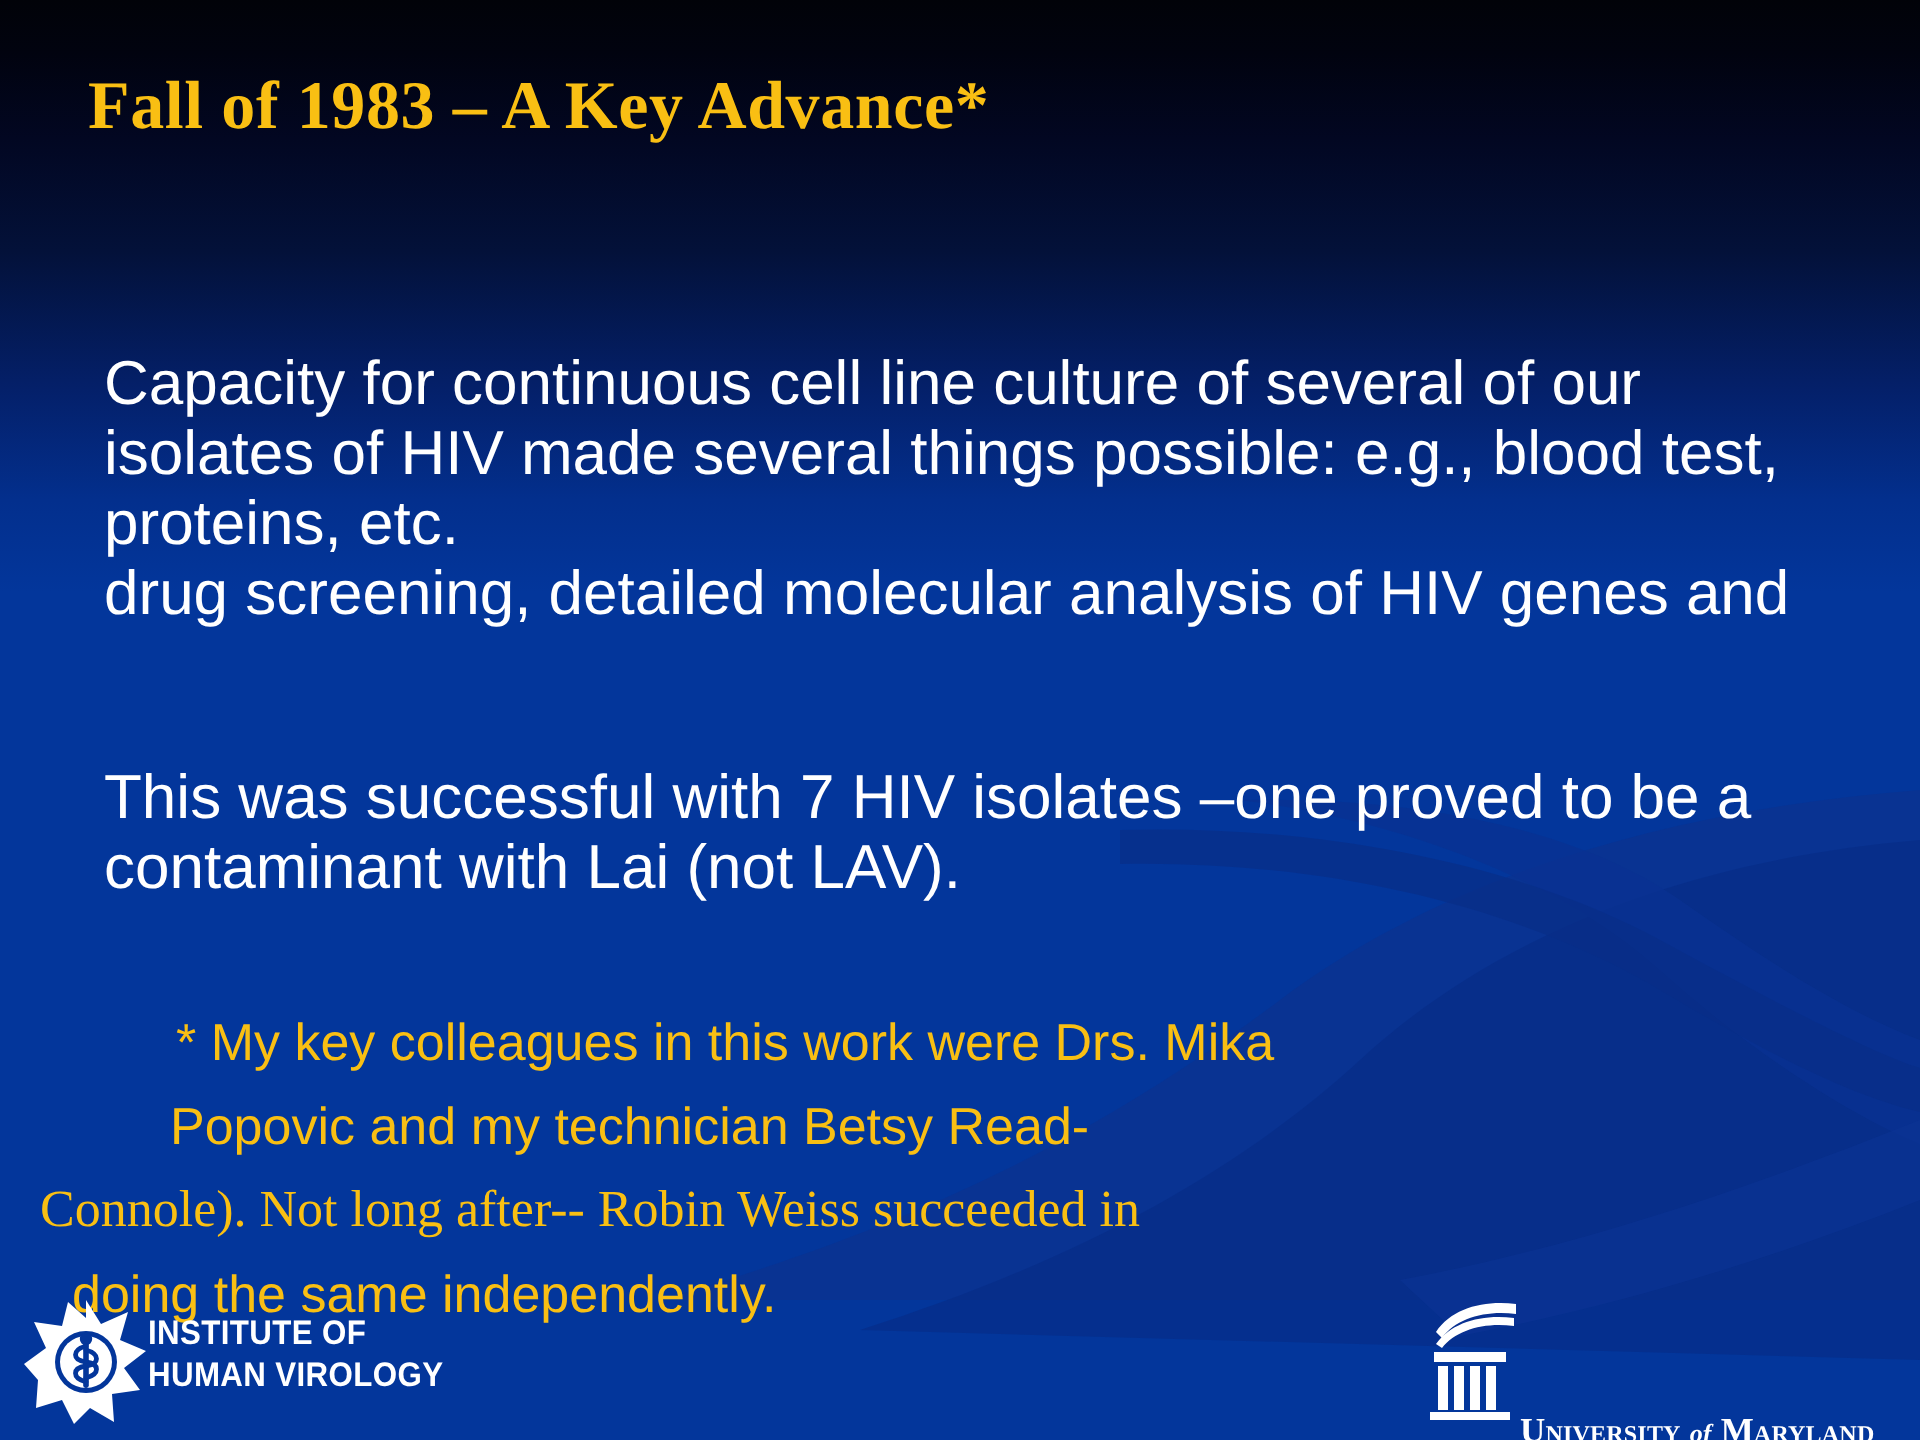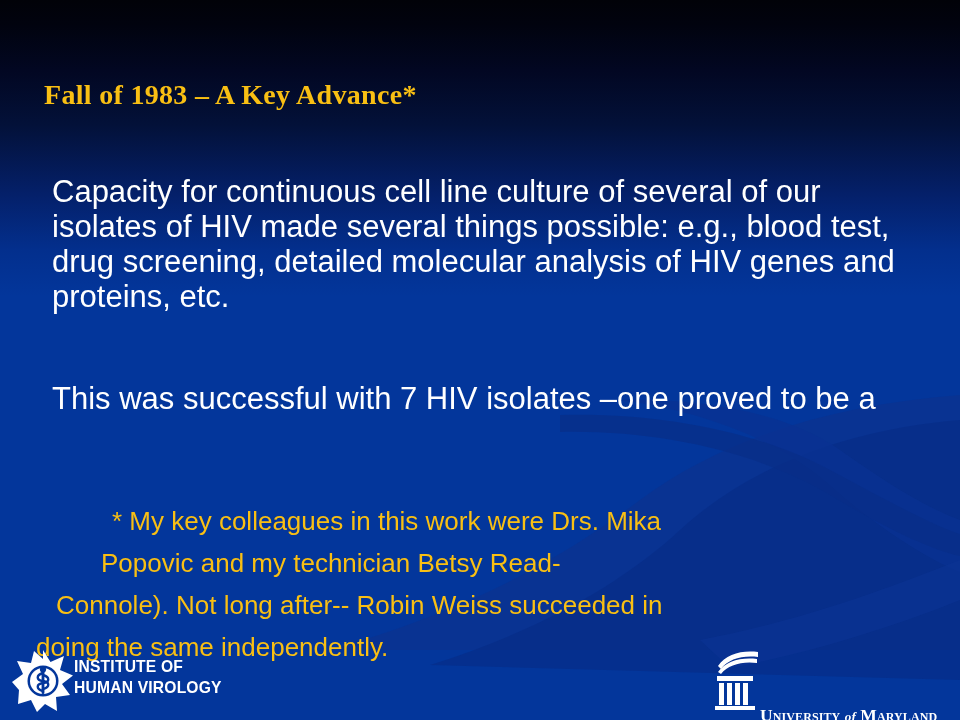--- a/index.html
+++ b/index.html
@@ -20,26 +20,25 @@
        #03369b 296px,
        #03369b 720px);
   }
   #sw-layer{position:absolute;inset:0;overflow:hidden;}
 
   
   #title{
     position:absolute;left:44px;top:36px;
     font-family:"Liberation Serif", serif;
     font-weight:bold;
-    font-size:28px;
+    font-size:34px;
     letter-spacing:0.3px;
     color:#f9bf13;
     white-space:nowrap;
     line-height:1.05;
-    margin-top:44px;
   }
 
   
   .para{
     position:absolute;
     color:#ffffff;
     font-size:31px;
     line-height:35px;
     white-space:nowrap;
   }
@@ -47,23 +46,23 @@
   #para2{left:52px;top:381px;}
 
   
   #footnote{
     position:absolute;left:0;top:500px;width:960px;
     color:#f9bf13;
     font-size:26px;
     line-height:42px;
   }
   #footnote .fl{white-space:nowrap;display:block;}
-  #footnote .in1{padding-left:112px;}
-  #footnote .in2{padding-left:85px;margin-left:16px;}
-  #footnote .in3{padding-left:56px;}
+  #footnote .in1{padding-left:88px;}
+  #footnote .in2{padding-left:85px;}
+  #footnote .in3{padding-left:20px;font-family:Liberation Serif, serif;}
   #footnote .in4{padding-left:36px;}
 
   
   #ihv-logo{position:absolute;left:12px;top:648px;width:270px;height:66px;}
   #ihv-mark{position:absolute;left:0;top:2px;width:62px;height:62px;}
   #ihv-text{position:absolute;left:62px;top:8px;color:#ffffff;
      font-weight:bold;font-size:17px;line-height:21px;letter-spacing:0.2px;
      transform:scaleX(0.92);transform-origin:left top;white-space:nowrap;}
 
   
@@ -91,26 +90,27 @@
                C925,548 880,525 825,492 C755,452 660,430 560,432 Z" fill="#082d87" opacity="0.7"></path>
       <path d="M700,640 C780,625 860,600 960,560 L960,600 C880,632 800,655 730,668 Z" fill="#0b3494" opacity="0.6"></path>
     </svg>
   </div>
 
   <div id="title">Fall of 1983 – A Key Advance*</div>
 
   <div id="para1" class="para">
     <div>Capacity for continuous cell line culture of several of our</div>
     <div>isolates of HIV made several things possible:  e.g., blood test,</div>
+    <div>proteins, etc.</div>
     <div>drug screening, detailed molecular analysis of HIV genes and</div>
-    <div>proteins, etc.</div>
   </div>
 
   <div id="para2" class="para">
     <div>This was successful with 7 HIV isolates –one proved to be a</div>
+    <div>contaminant with Lai (not LAV).</div>
   </div>
 
   <div id="footnote">
     <span class="fl in1">* My key colleagues in this work were Drs. Mika</span>
     <span class="fl in2">Popovic and my technician Betsy   Read-</span>
     <span class="fl in3">Connole). Not long after-- Robin Weiss succeeded in</span>
     <span class="fl in4">doing the same independently.</span>
   </div>
 
   <div id="ihv-logo">

